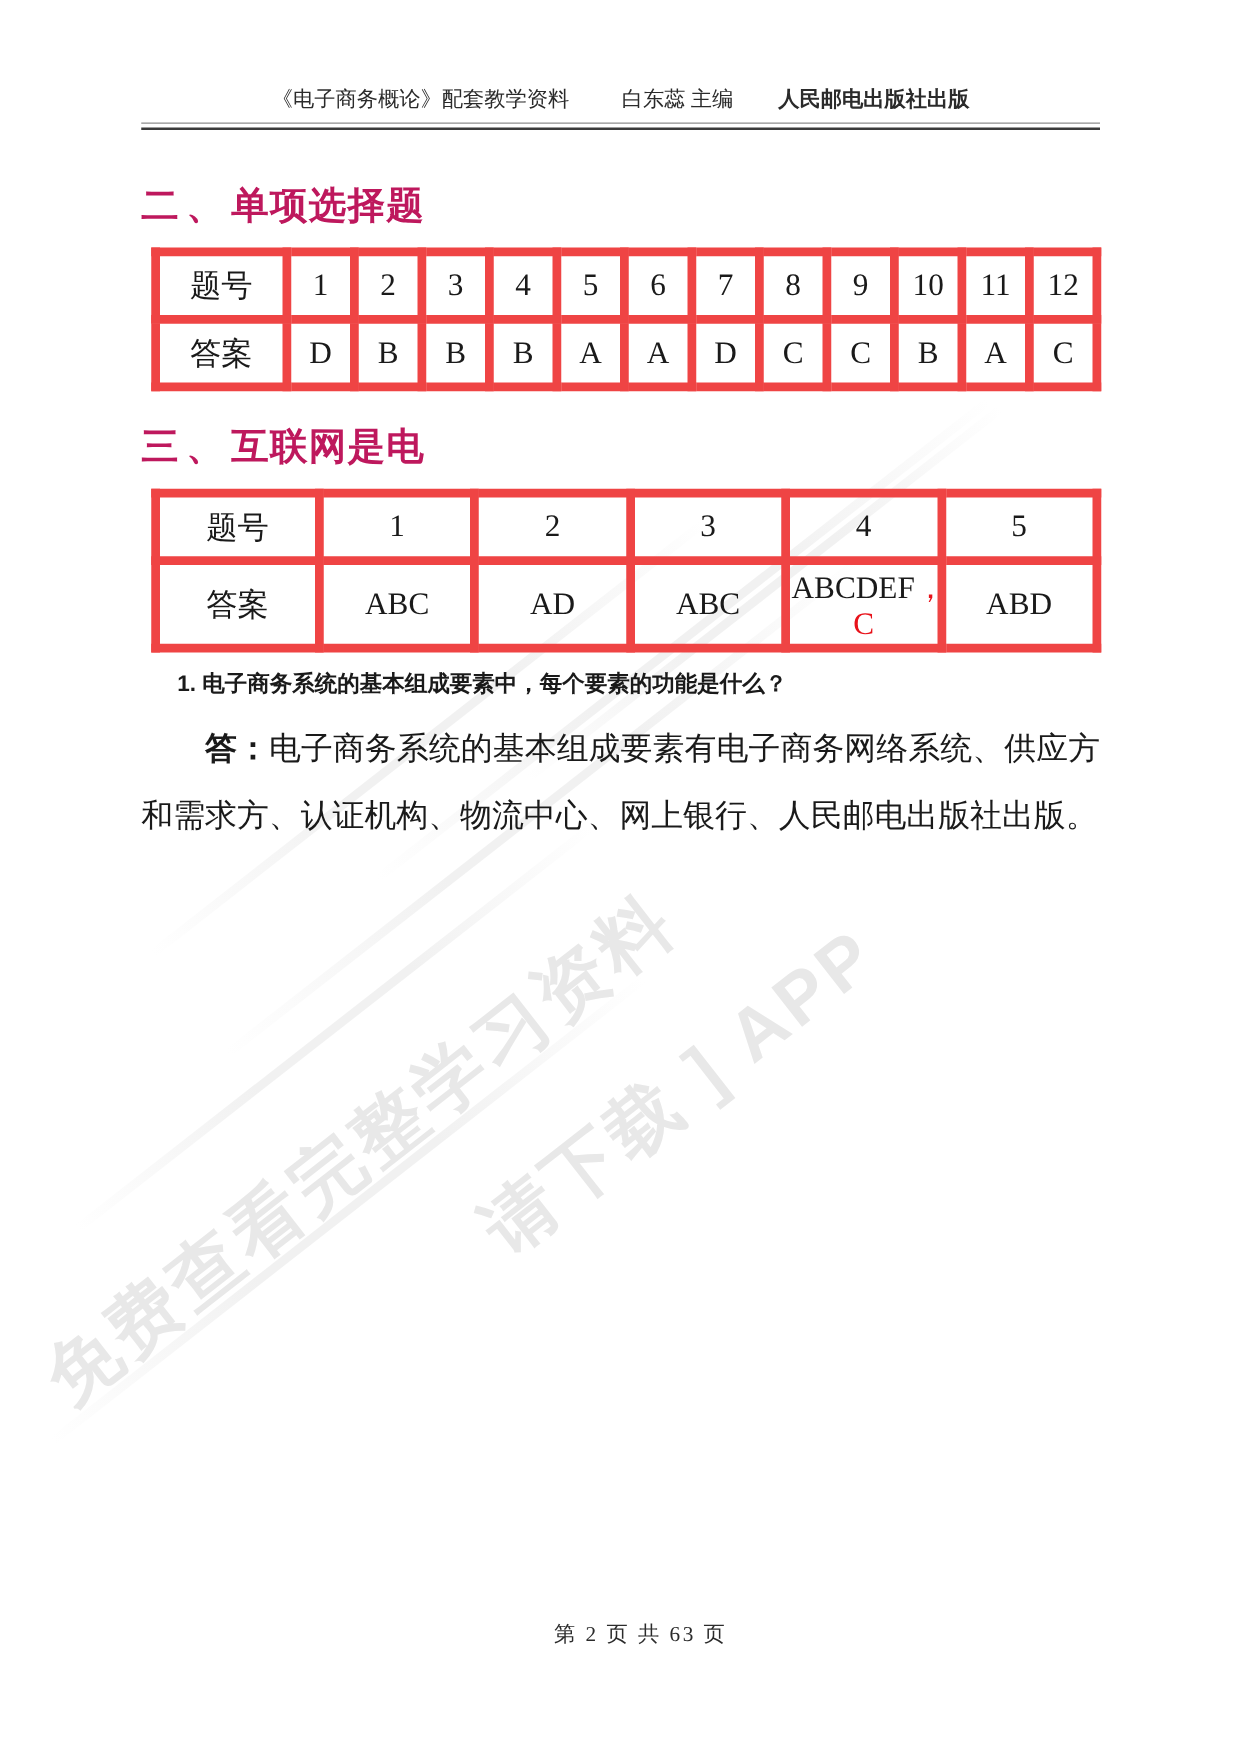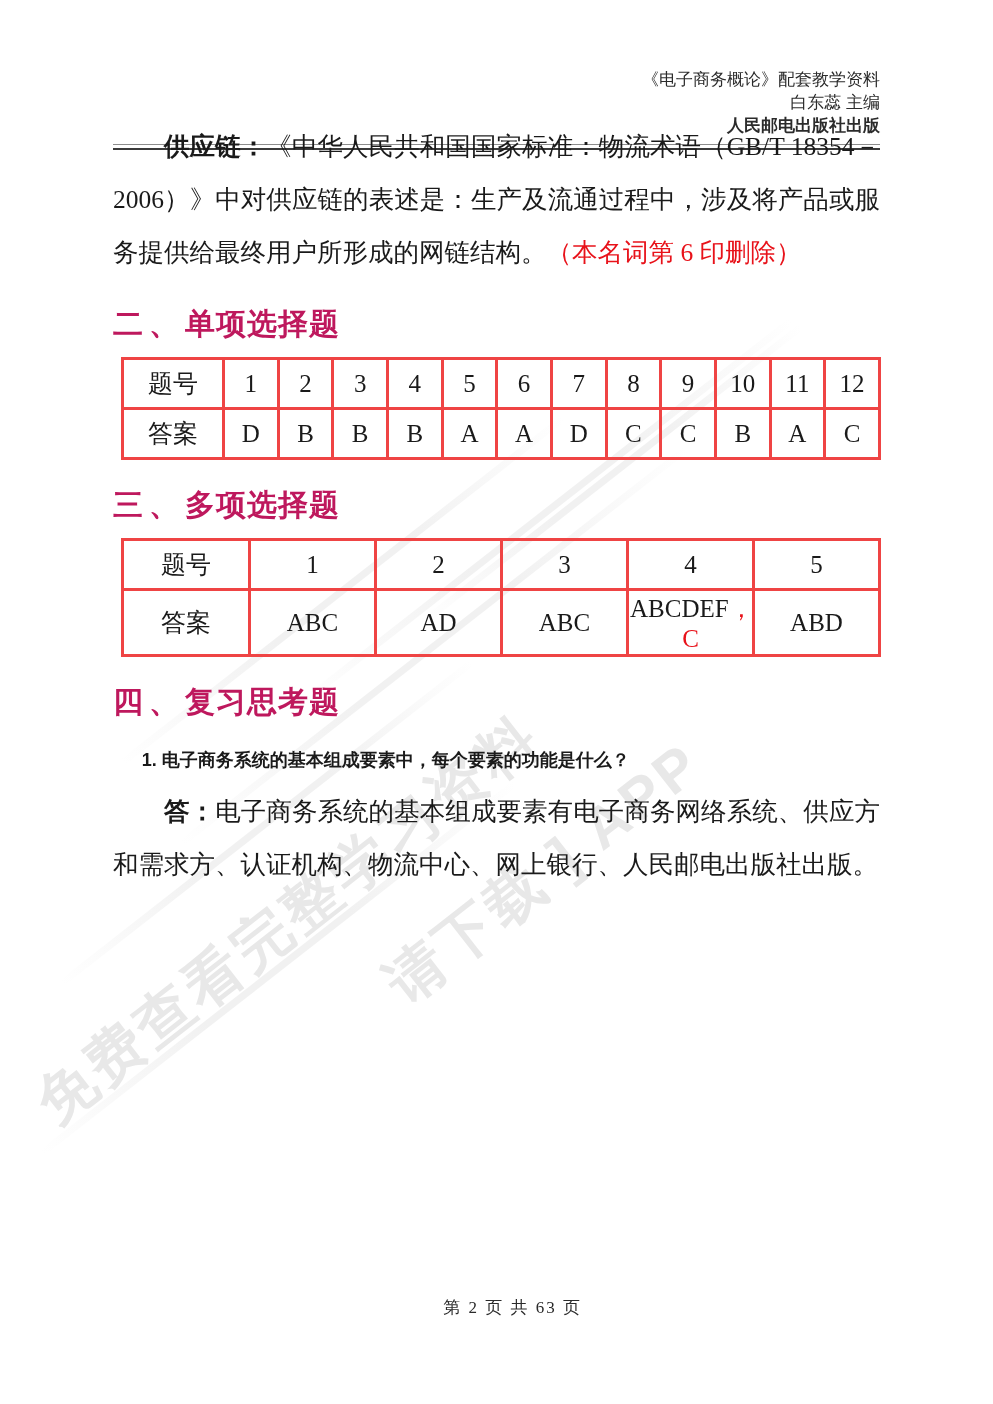--- a/index.html
+++ b/index.html
@@ -61,22 +61,21 @@
     top: 68px;
     width: 767px;
     z-index: 2;
   }
   .header-line {
     display: flex;
     justify-content: center;
     align-items: flex-end;
     font-size: 17px;
     color: #2b2b2b;
-    font-family: Liberation Sans, sans-serif;
-    flex-direction: column;
+    font-family: Liberation Serif, serif;
   }
   .header-line .seg { white-space: nowrap; }
   .header-gap-1 { display: inline-block; width: 42px; }
   .header-gap-2 { display: inline-block; width: 36px; }
   .header-publisher { font-weight: bold; }
   .header-rule {
     margin-top: 7px;
     border-top: 1px solid #8d8d8d;
     height: 3px;
     border-bottom: 2px solid #3a3a3a;
@@ -126,21 +125,21 @@
   }
 
   
   table.ansTable {
     border-collapse: collapse;
     width: 760px;
     margin: 6px 0 0 8px;
     table-layout: fixed;
   }
   table.ansTable td {
-    border: 3px solid #ef4444;
+    border: 7px solid #ef4444;
     text-align: center;
     vertical-align: middle;
     height: 45px;
     font-size: 25px;
     font-family: "Liberation Serif", "DejaVu Serif", serif;
     background: transparent;
   }
   table.ansTable td.rowlabel {
     font-family: "Liberation Sans", "DejaVu Sans", sans-serif;
     font-size: 25px;
@@ -187,21 +186,20 @@
       <span class="seg">白东蕊 主编</span>
       <span class="header-gap-2"></span>
       <span class="seg header-publisher">人民邮电出版社出版</span>
     </div>
     <div class="header-rule"></div>
   </div>
 
   <div class="content">
 
 
-    <p class="para indent"><span class="lead">供应链</span><span class="lead">：</span><span>《中华人民共和国国家标准：物流术语（GB/T 18354－2006）》中对供应链的表述是：生产及流通过程中，涉及将产品或服务提供给最终用户所形成的网链结构。</span><span class="red">（本名词第 6 印删除）</span></p>
 
 
     <h2 class="section"><span class="numsep">二、</span><span>单项选择题</span></h2>
 
     <table class="ansTable" id="table-single">
       <tbody>
         <tr>
           <td class="rowlabel">题号</td>
           <td>1</td>
           <td>2</td>
@@ -227,21 +225,21 @@
           <td>D</td>
           <td>C</td>
           <td>C</td>
           <td>B</td>
           <td>A</td>
           <td>C</td>
         </tr>
       </tbody>
     </table>
 
-    <h2 class="section"><span class="numsep">三、</span><span>多项选择题</span></h2>
+    <h2 class="section"><span class="numsep">三、</span><span>互联网是电</span></h2>
 
     <table class="ansTable" id="table-multi">
       <tbody>
         <tr>
           <td class="rowlabel">题号</td>
           <td>1</td>
           <td>2</td>
           <td>3</td>
           <td>4</td>
           <td>5</td>
@@ -250,21 +248,20 @@
           <td class="rowlabel">答案</td>
           <td><span>ABC</span><span class="red"></span></td>
           <td><span>AD</span><span class="red"></span></td>
           <td><span>ABC</span><span class="red"></span></td>
           <td><span>ABCDEF</span><span class="red">，C</span></td>
           <td><span>ABD</span><span class="red"></span></td>
         </tr>
       </tbody>
     </table>
 
-    <h2 class="section"><span class="numsep">四、</span><span>复习思考题</span></h2>
 
     <p class="qline">1. 电子商务系统的基本组成要素中，每个要素的功能是什么？</p>
 
     <p class="para indent"><span class="lead">答：</span><span>电子商务系统的基本组成要素有电子商务网络系统、供应方和需求方、认证机构、物流中心、网上银行、人民邮电出版社出版。</span></p>
 
 
   </div>
 
   <div class="footer">
     <span>第 2 页 共 63 页</span>

